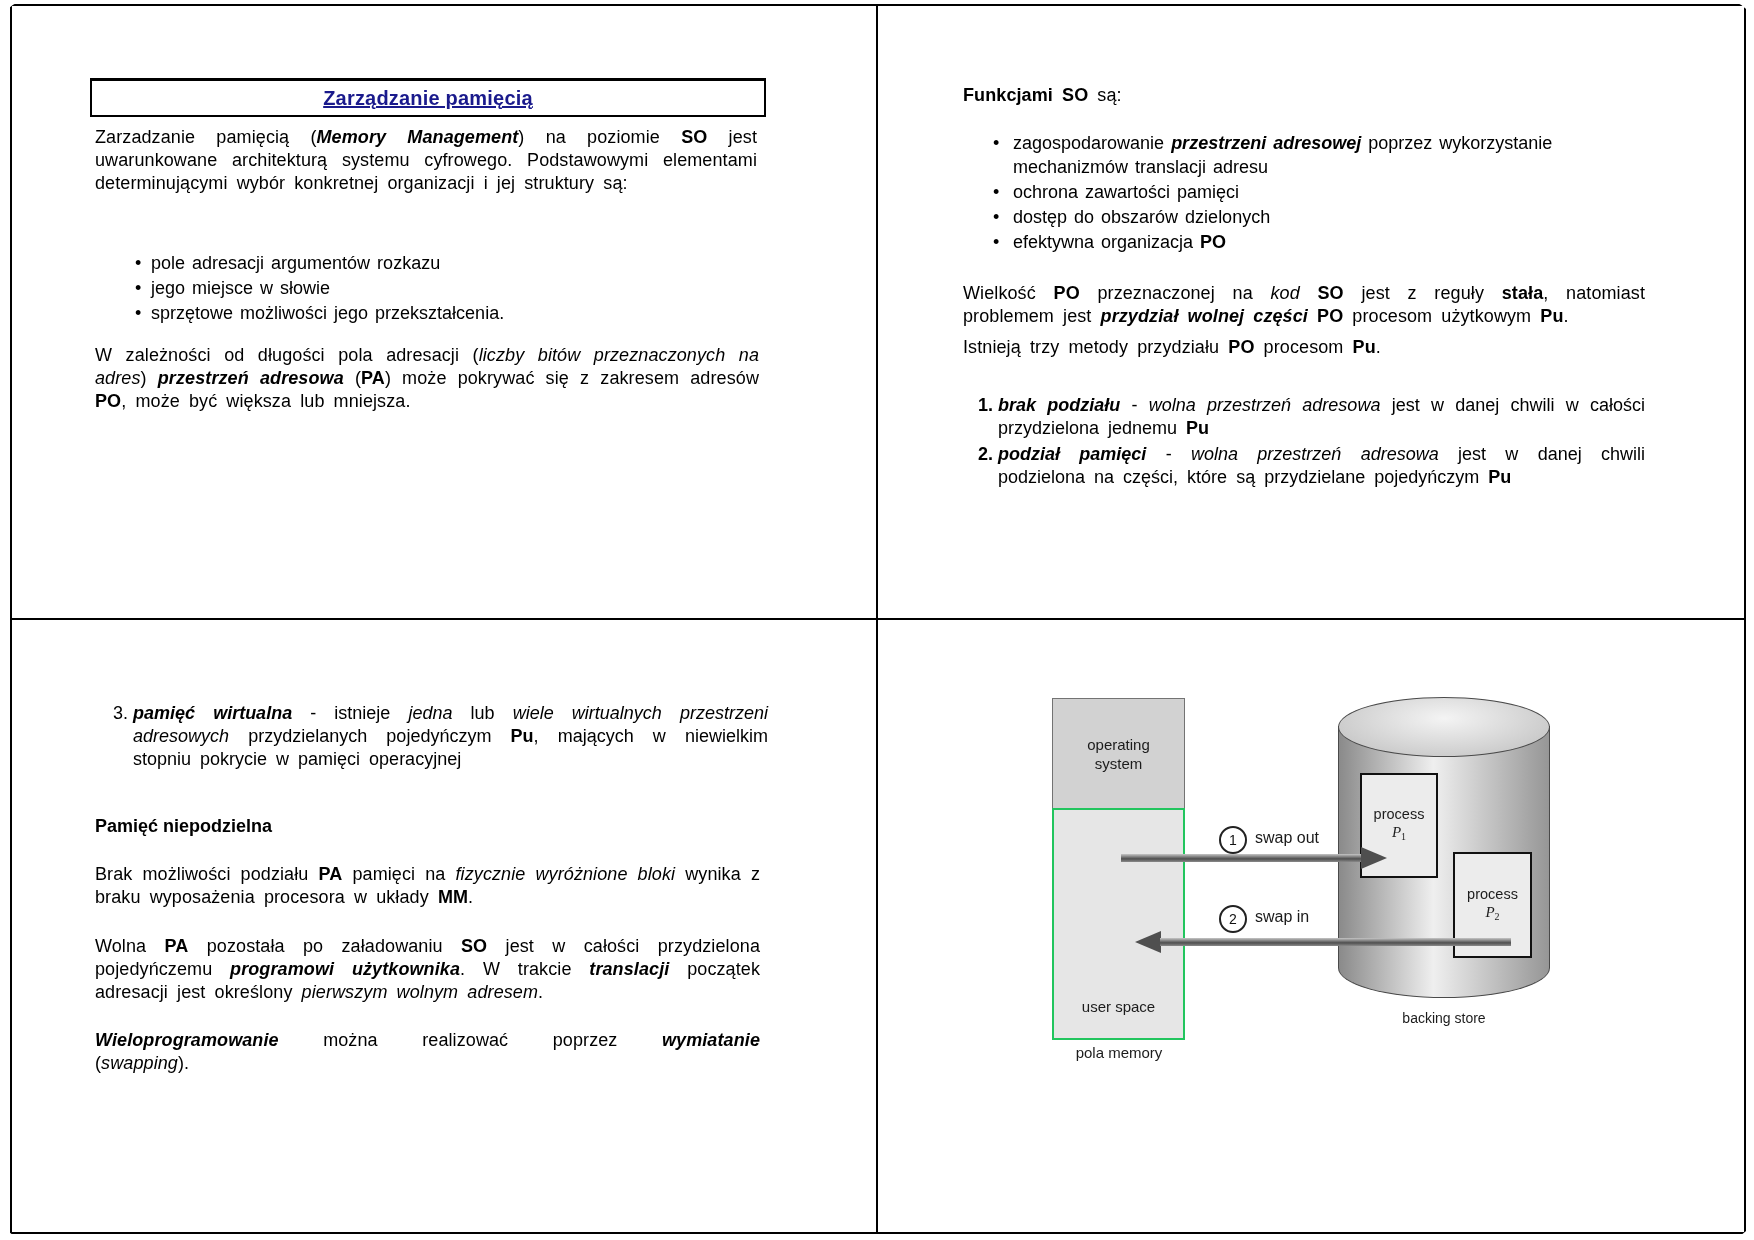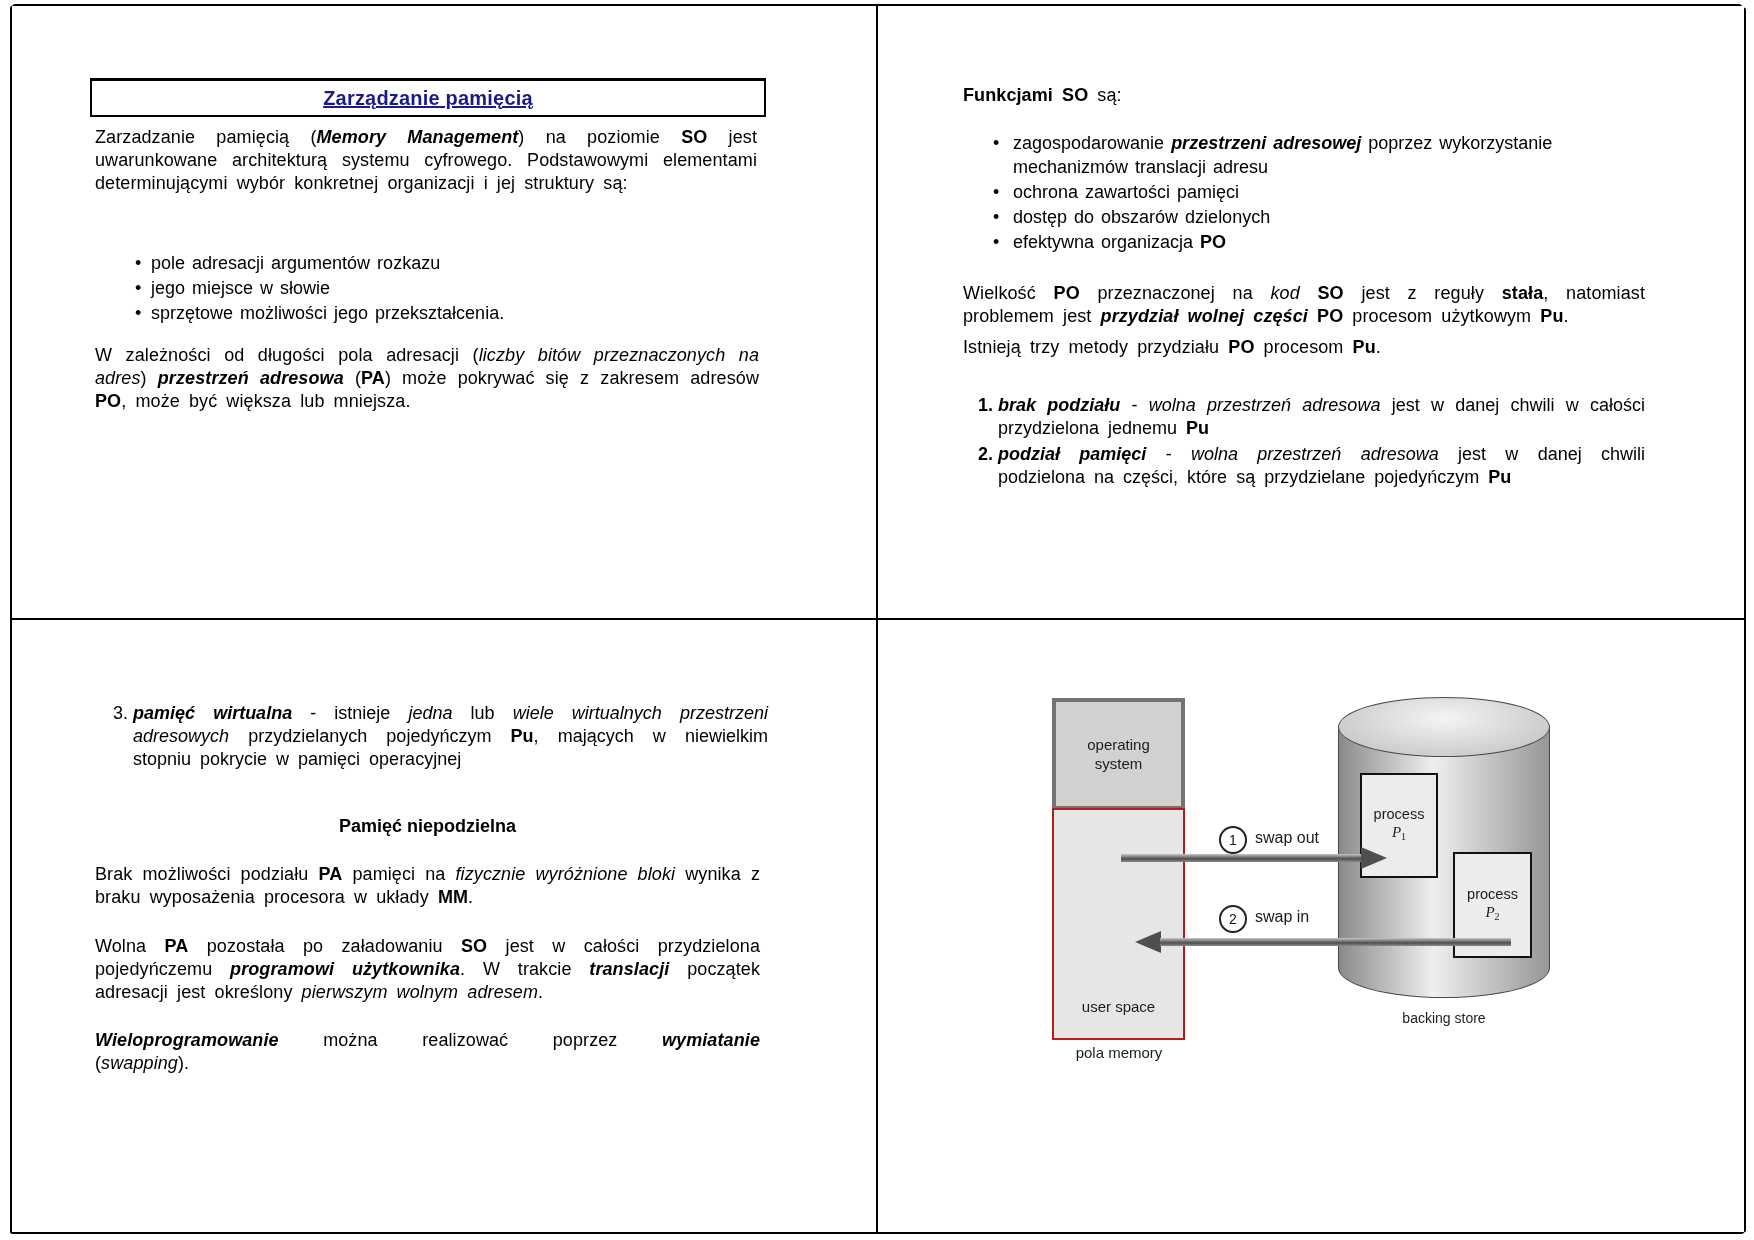--- a/index.html
+++ b/index.html
@@ -25,27 +25,27 @@
   .title-text{font-size:20px;font-weight:bold;color:#1a1a8c;text-decoration:underline;letter-spacing:0.2px;}
 
   .blist{position:absolute;}
   .bitem{position:relative;padding-left:16px;font-size:18px;line-height:24px;margin-bottom:1px;word-spacing:2px;}
   .bitem > .marker{position:absolute;left:0;top:0;}
   .nlist{position:absolute;}
   .nitem{position:relative;padding-left:20px;font-size:18px;line-height:23px;margin-bottom:3px;
          text-align:justify;word-spacing:4px;}
   .nitem > .marker{position:absolute;left:0;top:0;}
 
-  .h2{position:absolute;font-size:18px;font-weight:bold;text-align:center;}
+  .h2{position:absolute;font-size:18px;font-weight:bold;text-align:left;}
 
   
   .memcol{position:absolute;left:174px;top:78px;width:133px;height:342px;}
-  .osbox{position:absolute;left:0;top:0;width:133px;height:112px;background:#d2d2d2;border:4px solid #737373;
+  .osbox{position:absolute;left:0;top:0;width:133px;height:112px;background:#d2d2d2;border:1px solid #737373;
          box-sizing:border-box;display:flex;align-items:center;justify-content:center;}
-  .userbox{position:absolute;left:0;top:110px;width:133px;height:232px;background:#e6e6e6;border:2px solid #b91c1c;
+  .userbox{position:absolute;left:0;top:110px;width:133px;height:232px;background:#e6e6e6;border:2px solid #22c55e;
          box-sizing:border-box;}
   .dlabel{font-size:15px;line-height:19px;text-align:center;color:#1c1c1c;}
   .oslabel{width:90px;}
   .userlabel{position:absolute;left:0;bottom:22px;width:100%;}
   .memlabel{position:absolute;left:147px;top:424px;width:188px;text-align:center;font-size:15px;color:#1c1c1c;}
 
   .cyltop{position:absolute;left:460px;top:77px;width:212px;height:60px;border-radius:50%;
           background:radial-gradient(ellipse at 50% 35%,#f4f4f4,#bdbdbd);border:1px solid #4a4a4a;
           box-sizing:border-box;z-index:1;}
   .cylbody{position:absolute;left:460px;top:106px;width:212px;height:272px;

